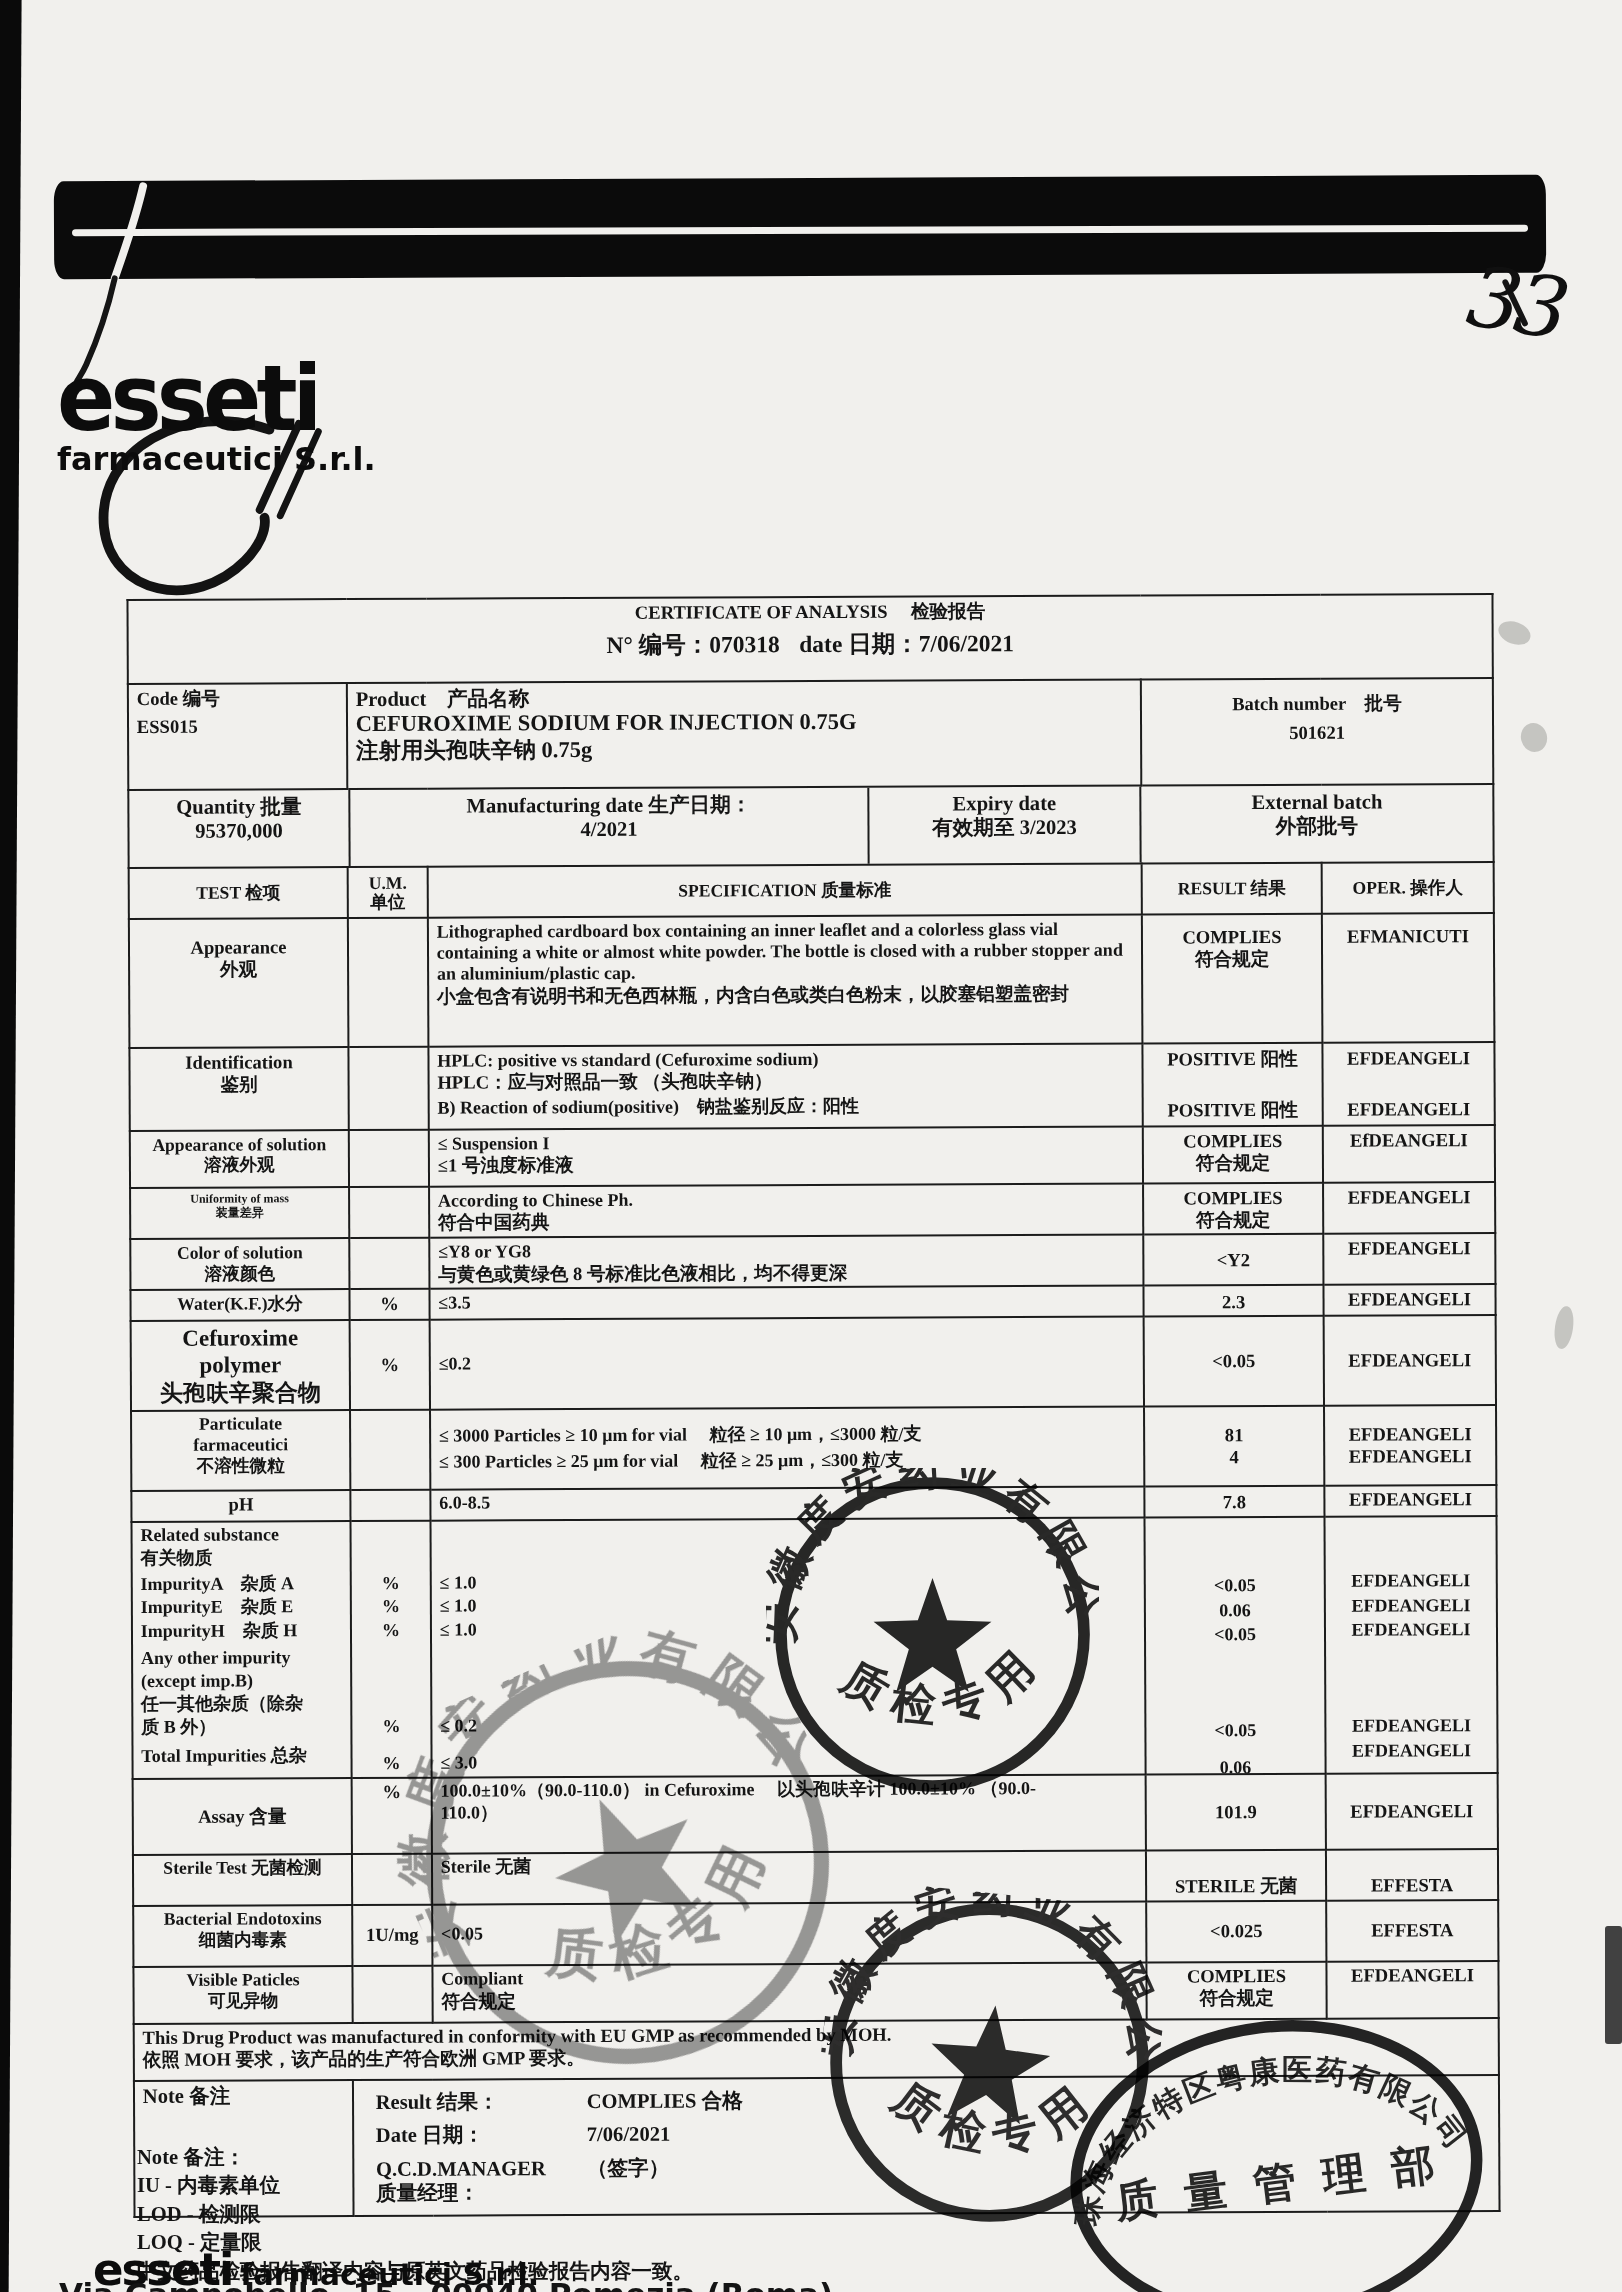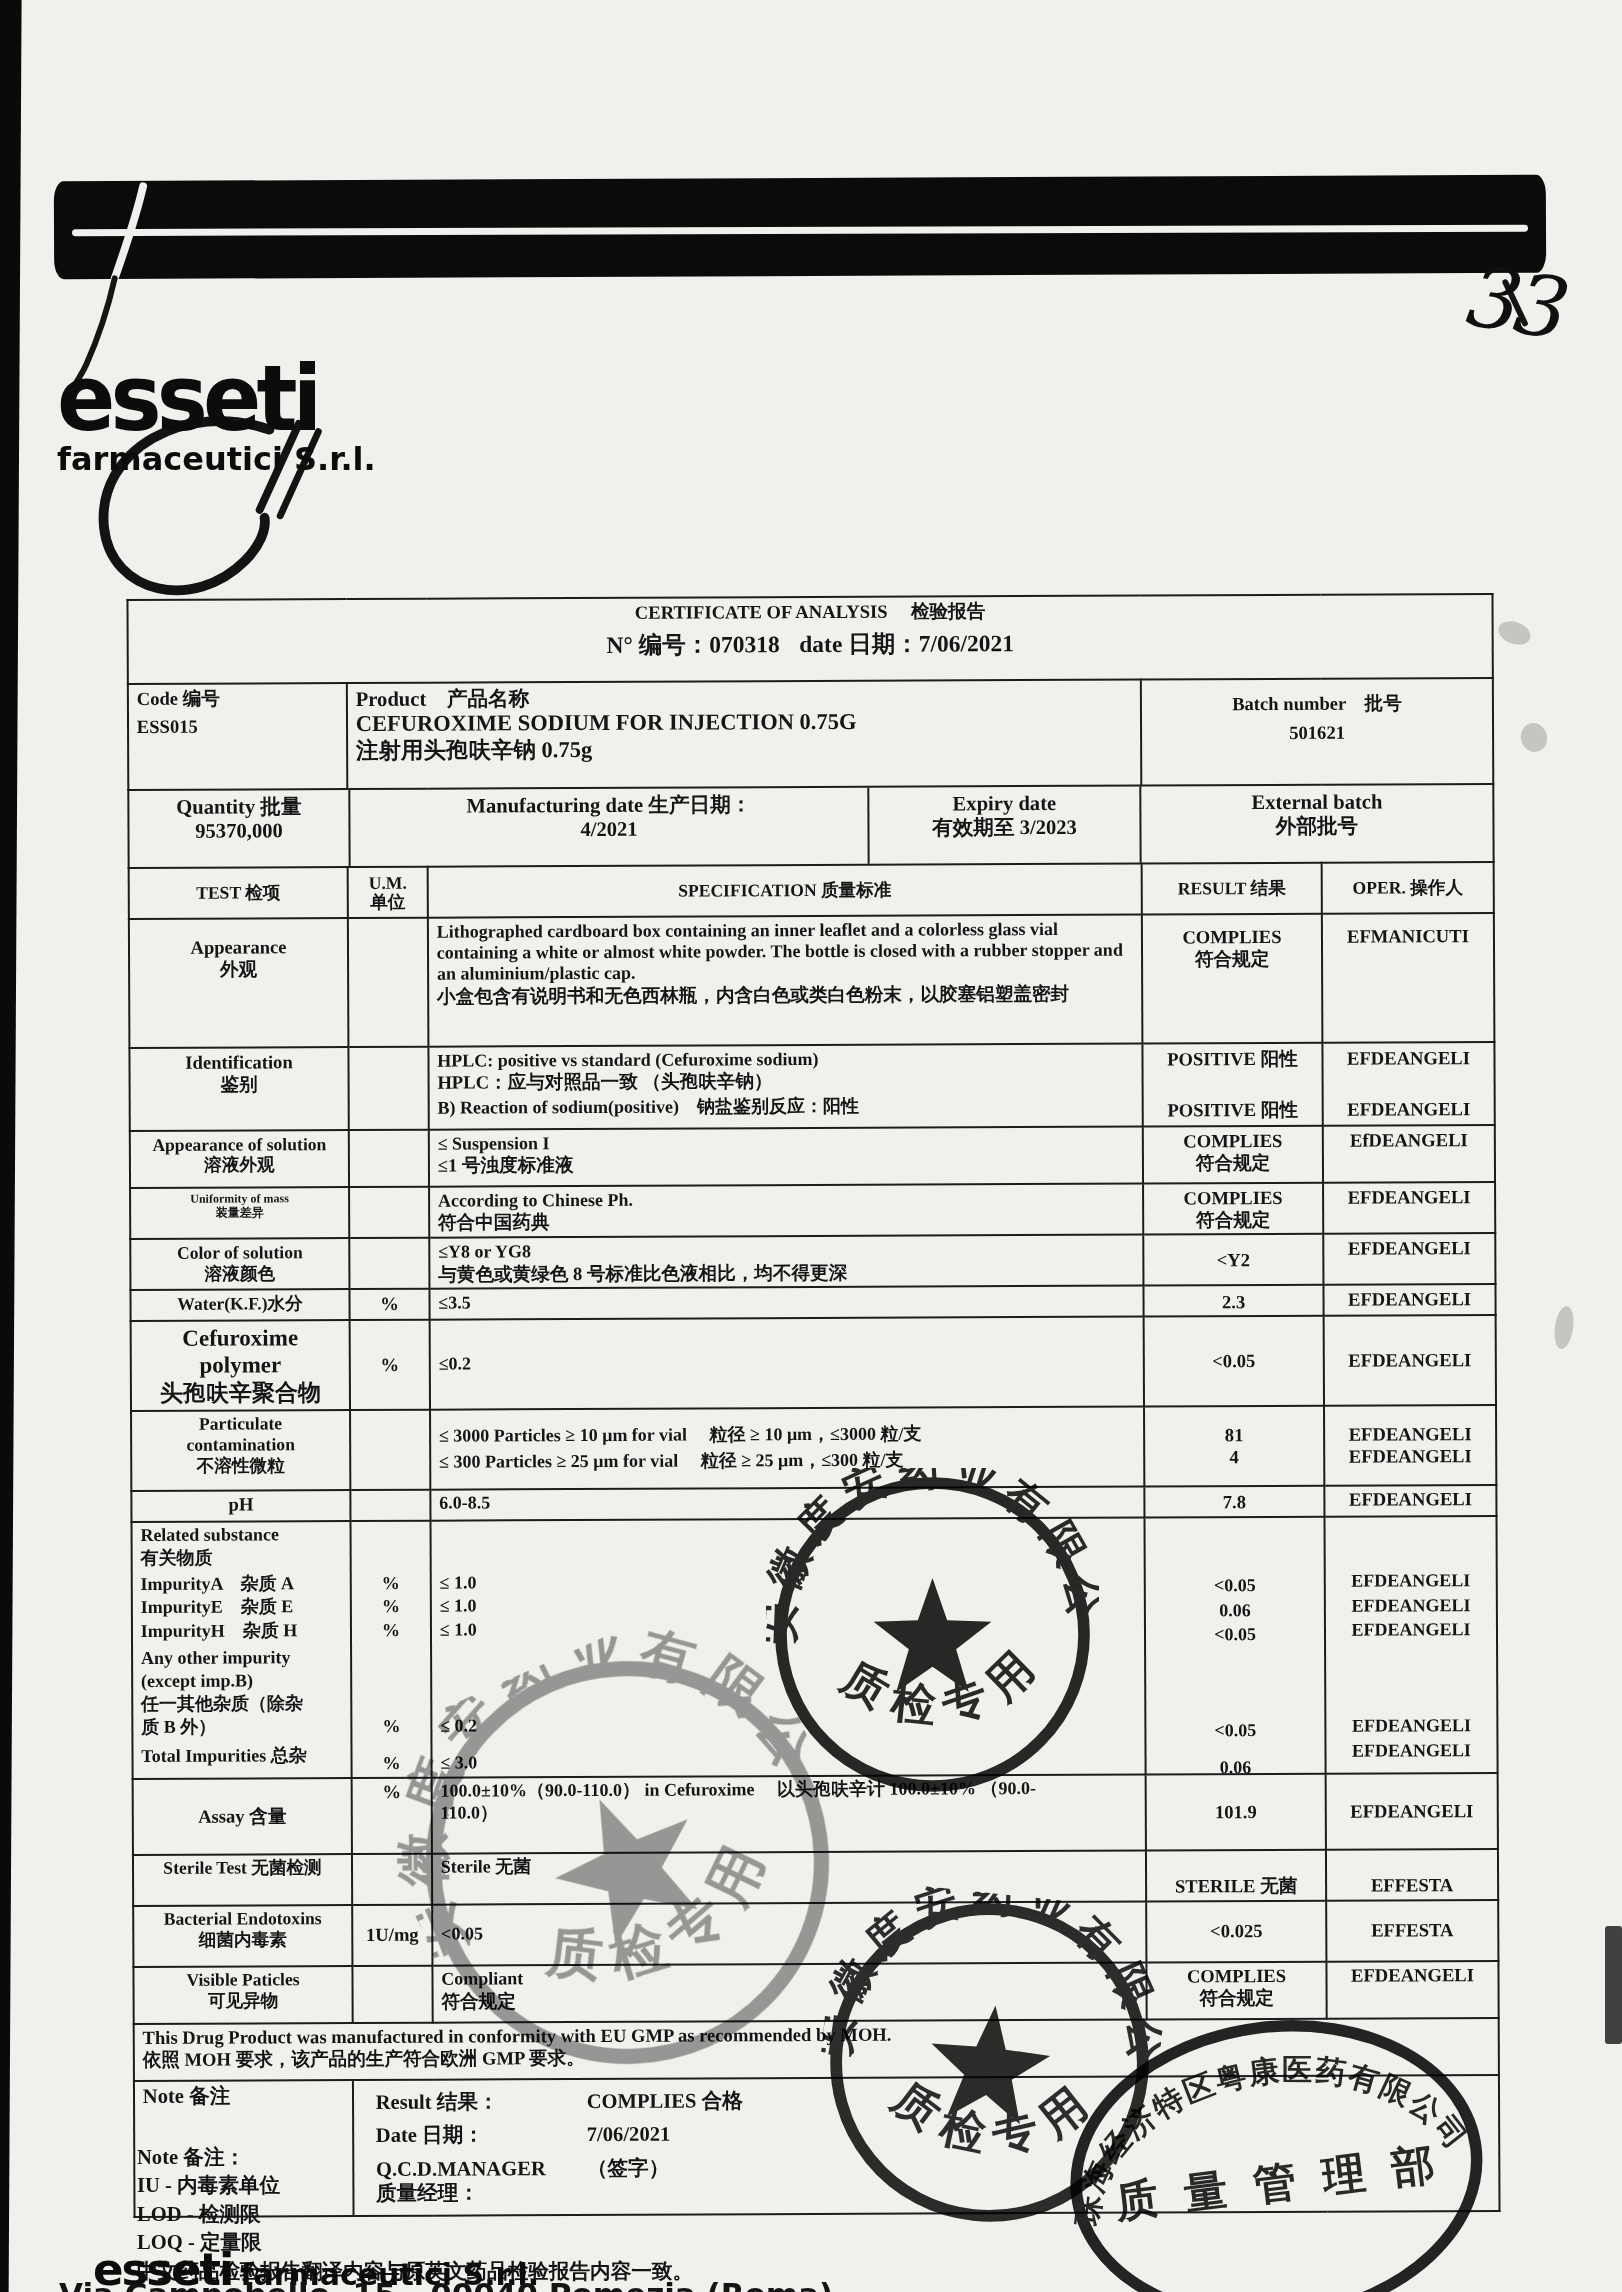--- a/index.html
+++ b/index.html
@@ -301,21 +301,21 @@
             <div>&lt;0.05</div>
           </td>
       <td class="cc" style="vertical-align:middle">
             <div>EFDEANGELI</div>
           </td>
     </tr>
 
     <tr style="height:80px">
       <td class="cc" style="font-size:17.6px">
             <div>Particulate</div>
-            <div>contamination</div>
+            <div>farmaceutici</div>
             <div>不溶性微粒</div>
           </td>
       <td></td>
       <td style="vertical-align:middle">
             <div class="spec-en">≤ 3000 Particles ≥ 10 μm for vial　 粒径 ≥ 10 μm，≤3000 粒/支</div>
             <div class="spec-en" style="margin-top:4.9px">≤ 300 Particles ≥ 25 μm for vial　 粒径 ≥ 25 μm，≤300 粒/支</div>
           </td>
       <td class="cc" style="vertical-align:middle">
             <div>81</div>
             <div>4</div>

